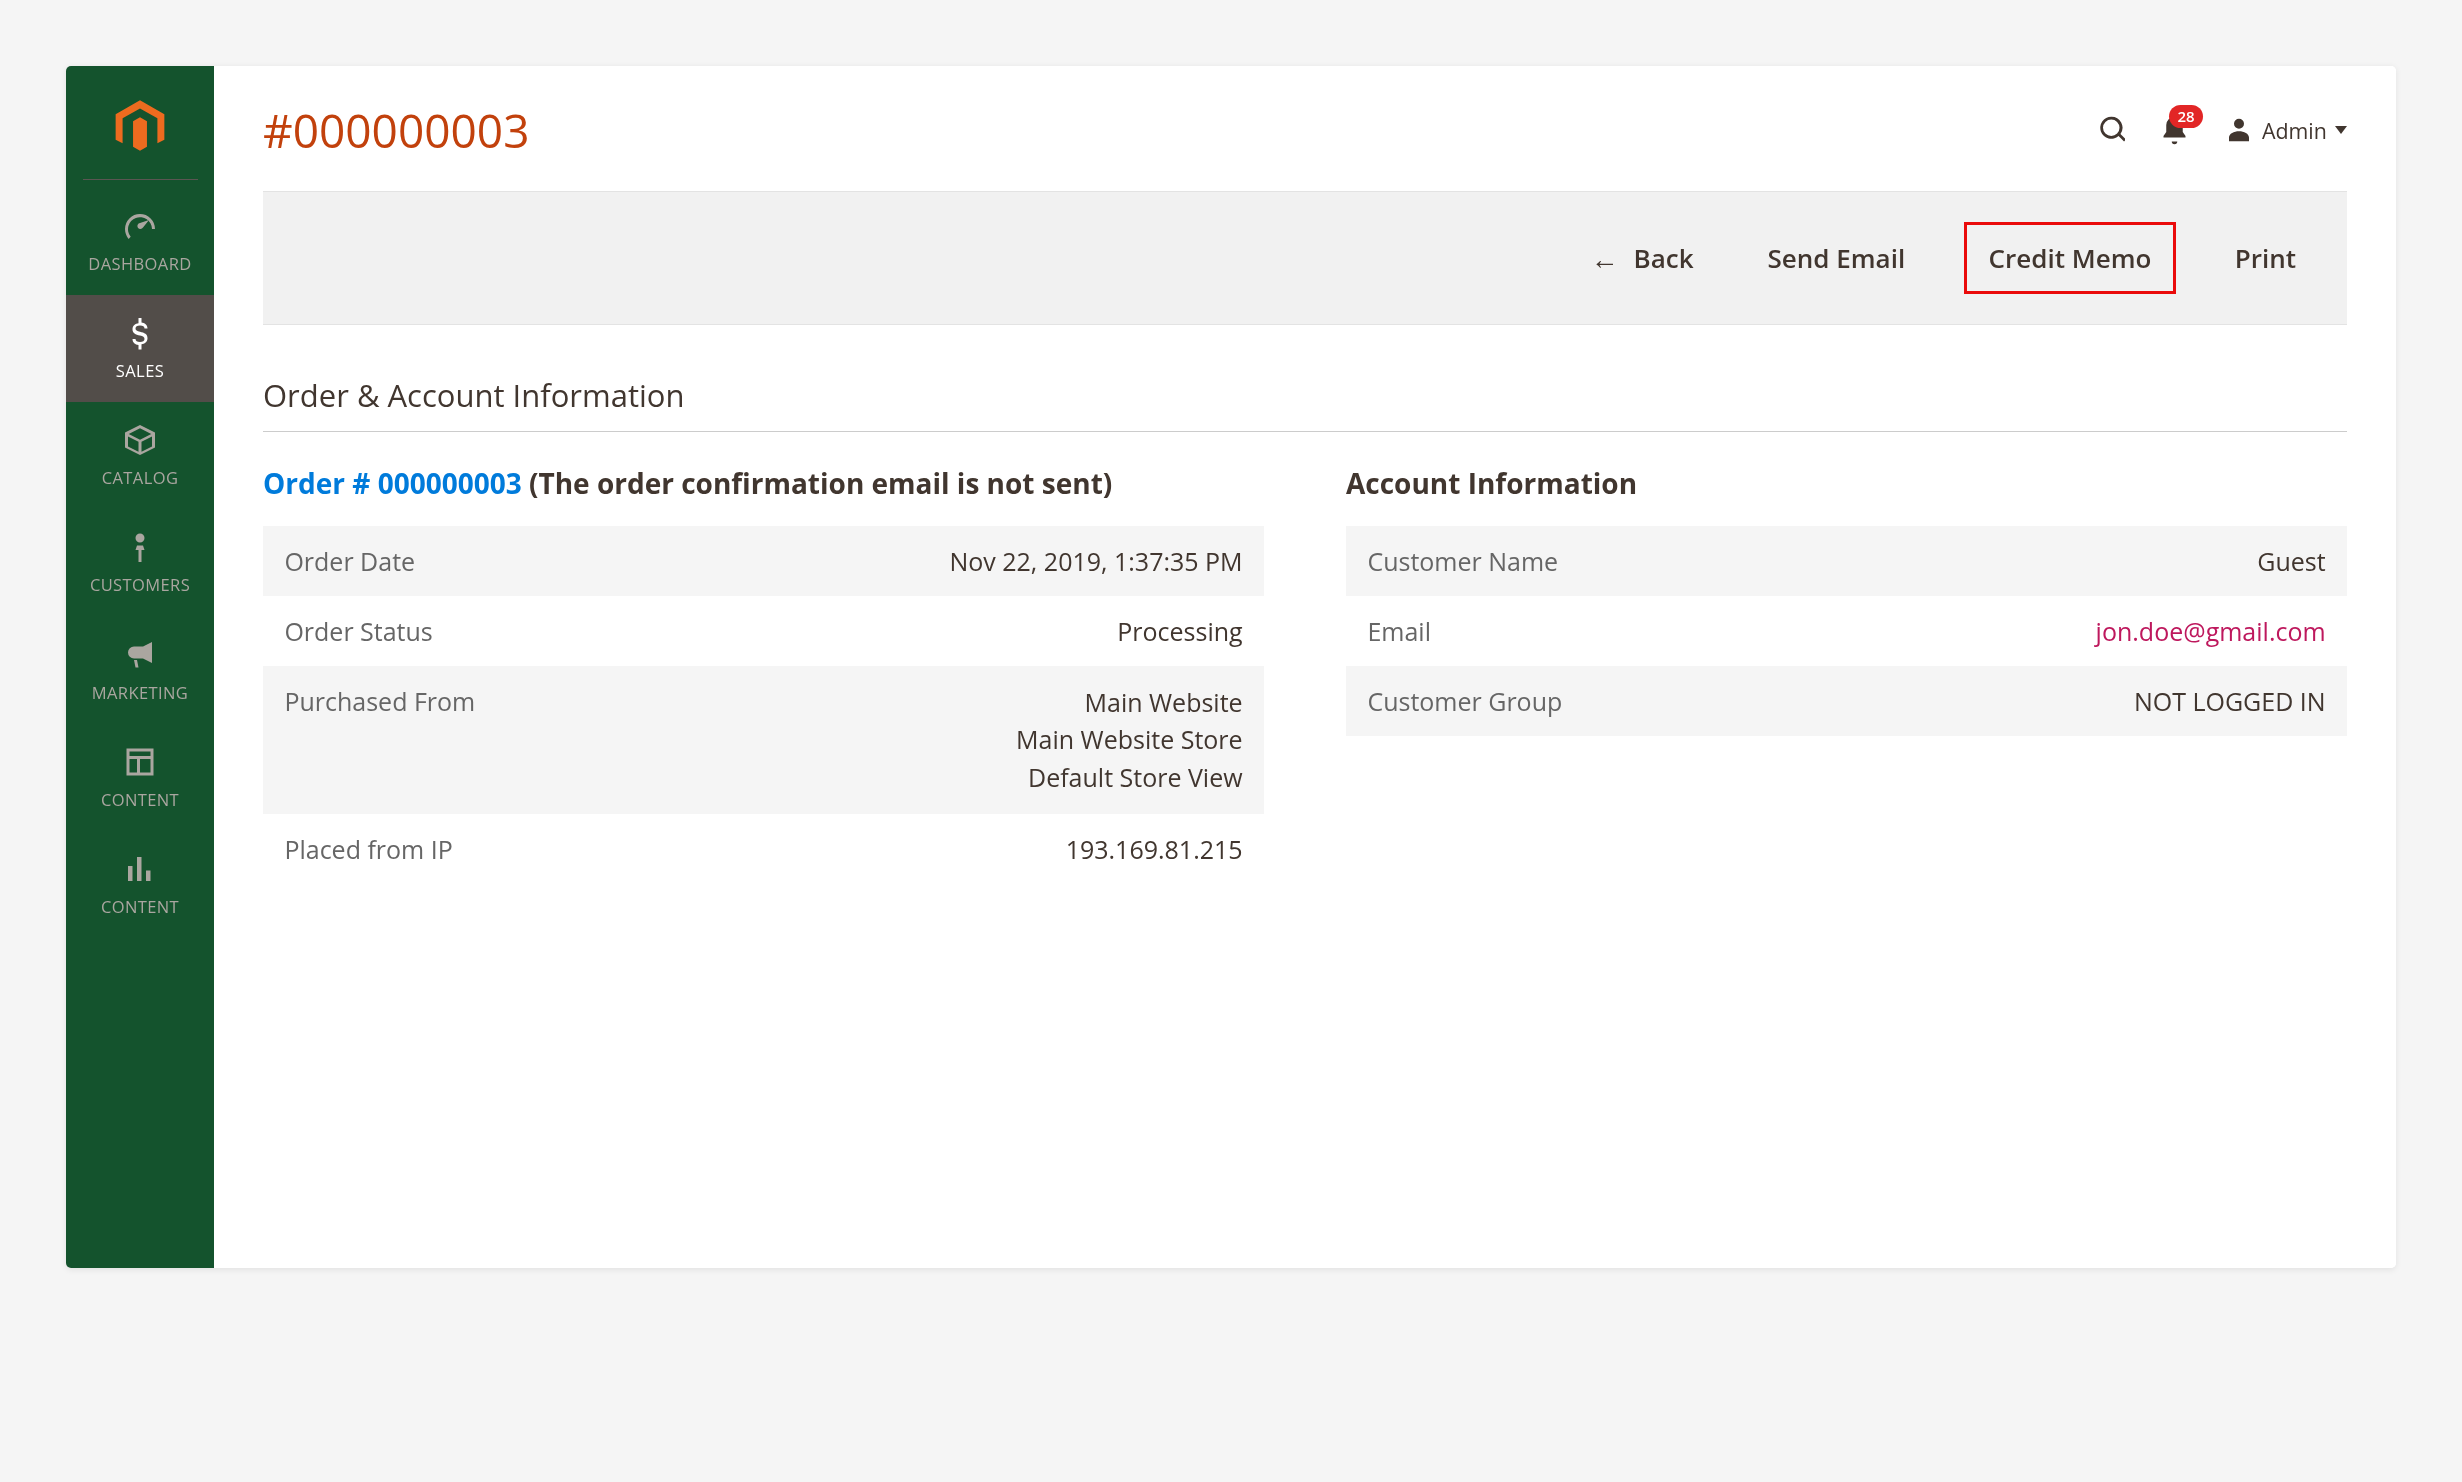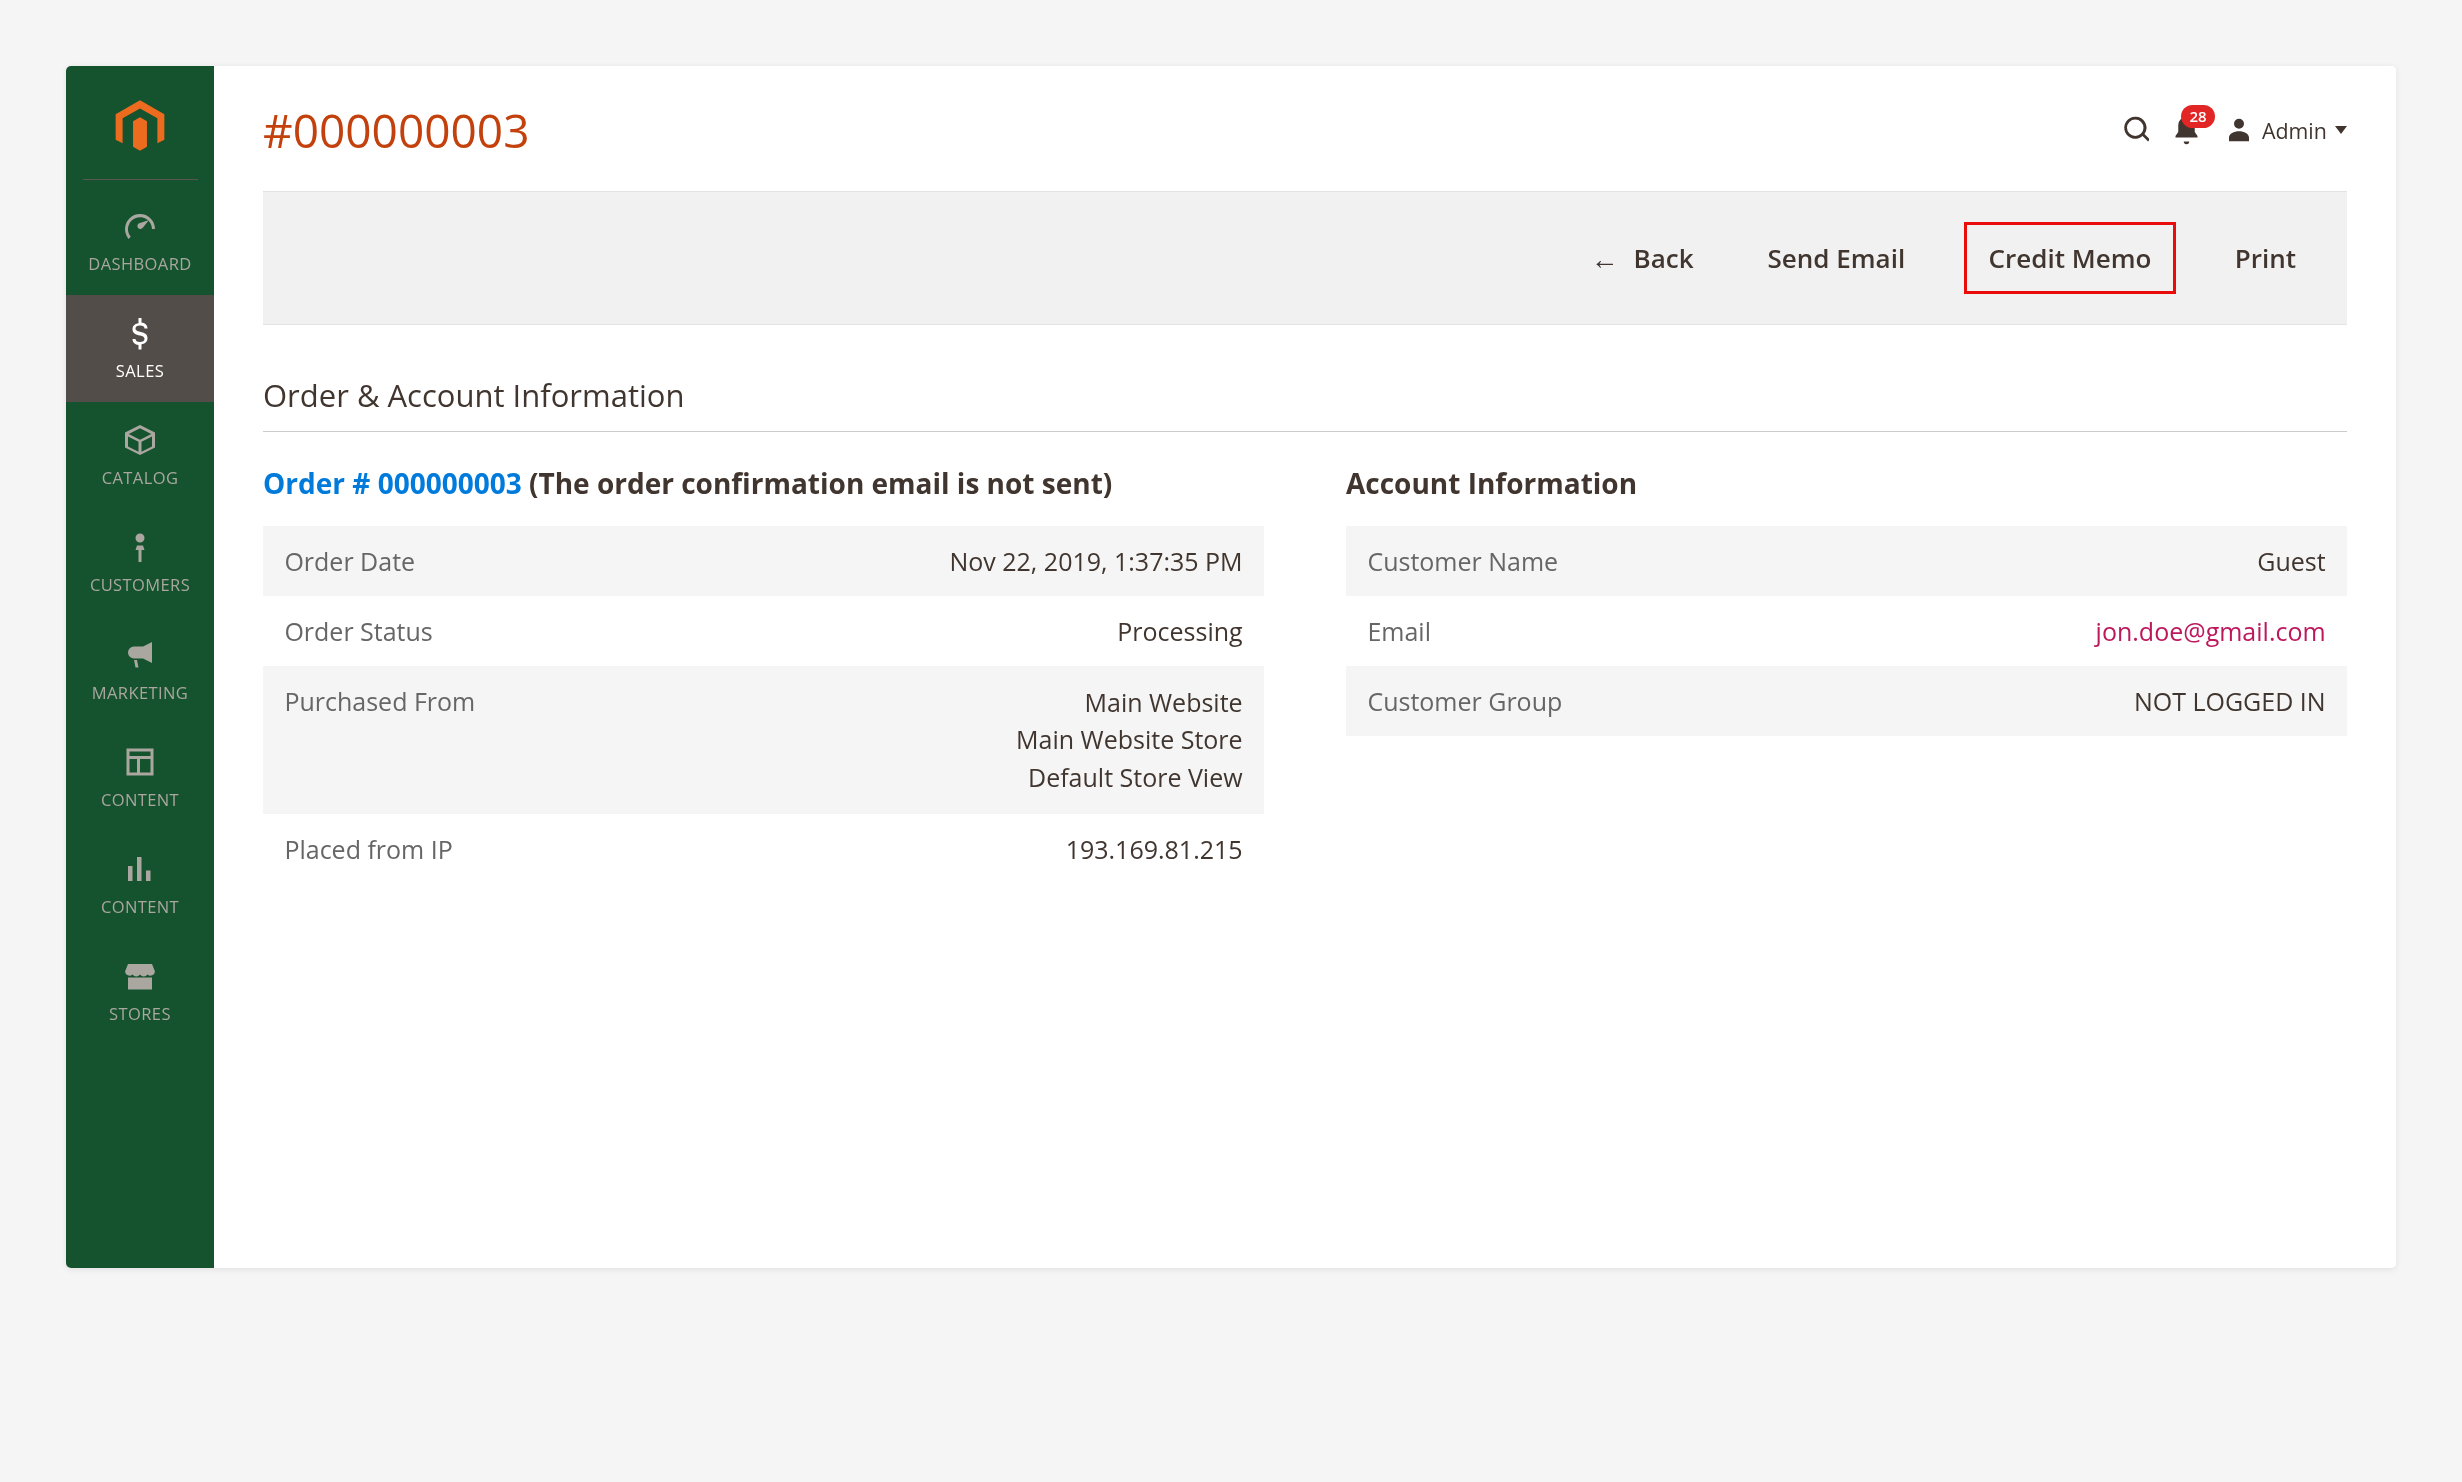--- a/index.html
+++ b/index.html
@@ -71,21 +71,21 @@
       display: flex;
       align-items: center;
       padding-bottom: 30px;
     }
     .page-title {
       font-size: 46px;
       font-weight: 400;
       color: #c2410c;
       flex: 1;
     }
-    .topbar-actions { display: flex; align-items: center; gap: 21px; }
+    .topbar-actions { display: flex; align-items: center; gap: 33px; }
     .search-btn, .notif-btn, .user-btn {
       display: flex;
       align-items: center;
       cursor: pointer;
       position: relative;
     }
     .search-btn svg, .notif-btn svg { width: 33px; height: 33px; fill: #41362f; }
     .notif-badge {
       position: absolute;
       top: -8.2px;
@@ -234,28 +234,20 @@
 
     <div class="sidebar-item">
       <span class="icon">
         <svg viewBox="0 0 24 24">
             <path d="M4 20h3V10H4v10zm6 0h3V4h-3v16zm6 0h3v-7h-3v7z"></path>
           </svg>
       </span>
       <span>CONTENT</span>
     </div>
 
-    <div class="sidebar-item">
-      <span class="icon">
-        <svg viewBox="0 0 24 24">
-            <path d="M4 4h16l2 5a3 3 0 0 1-5 2 3 3 0 0 1-5 0 3 3 0 0 1-5 0 3 3 0 0 1-5-2l2-5zm0 9h16v8H4v-8z"></path>
-          </svg>
-      </span>
-      <span>STORES</span>
-    </div>
   </nav>
 
   <main class="main">
 
     <div class="topbar">
       <h1 class="page-title">#000000003</h1>
       <div class="topbar-actions">
         <div class="search-btn">
           <svg viewBox="0 0 24 24">
               <path d="M10 2a8 8 0 1 1-5.3 14l-4 4-1.4-1.4 4-4A8 8 0 0 1 10 2zm0 2a6 6 0 1 0 0 12 6 6 0 0 0 0-12z" transform="scale(-1,1) translate(-24,0)"></path>

